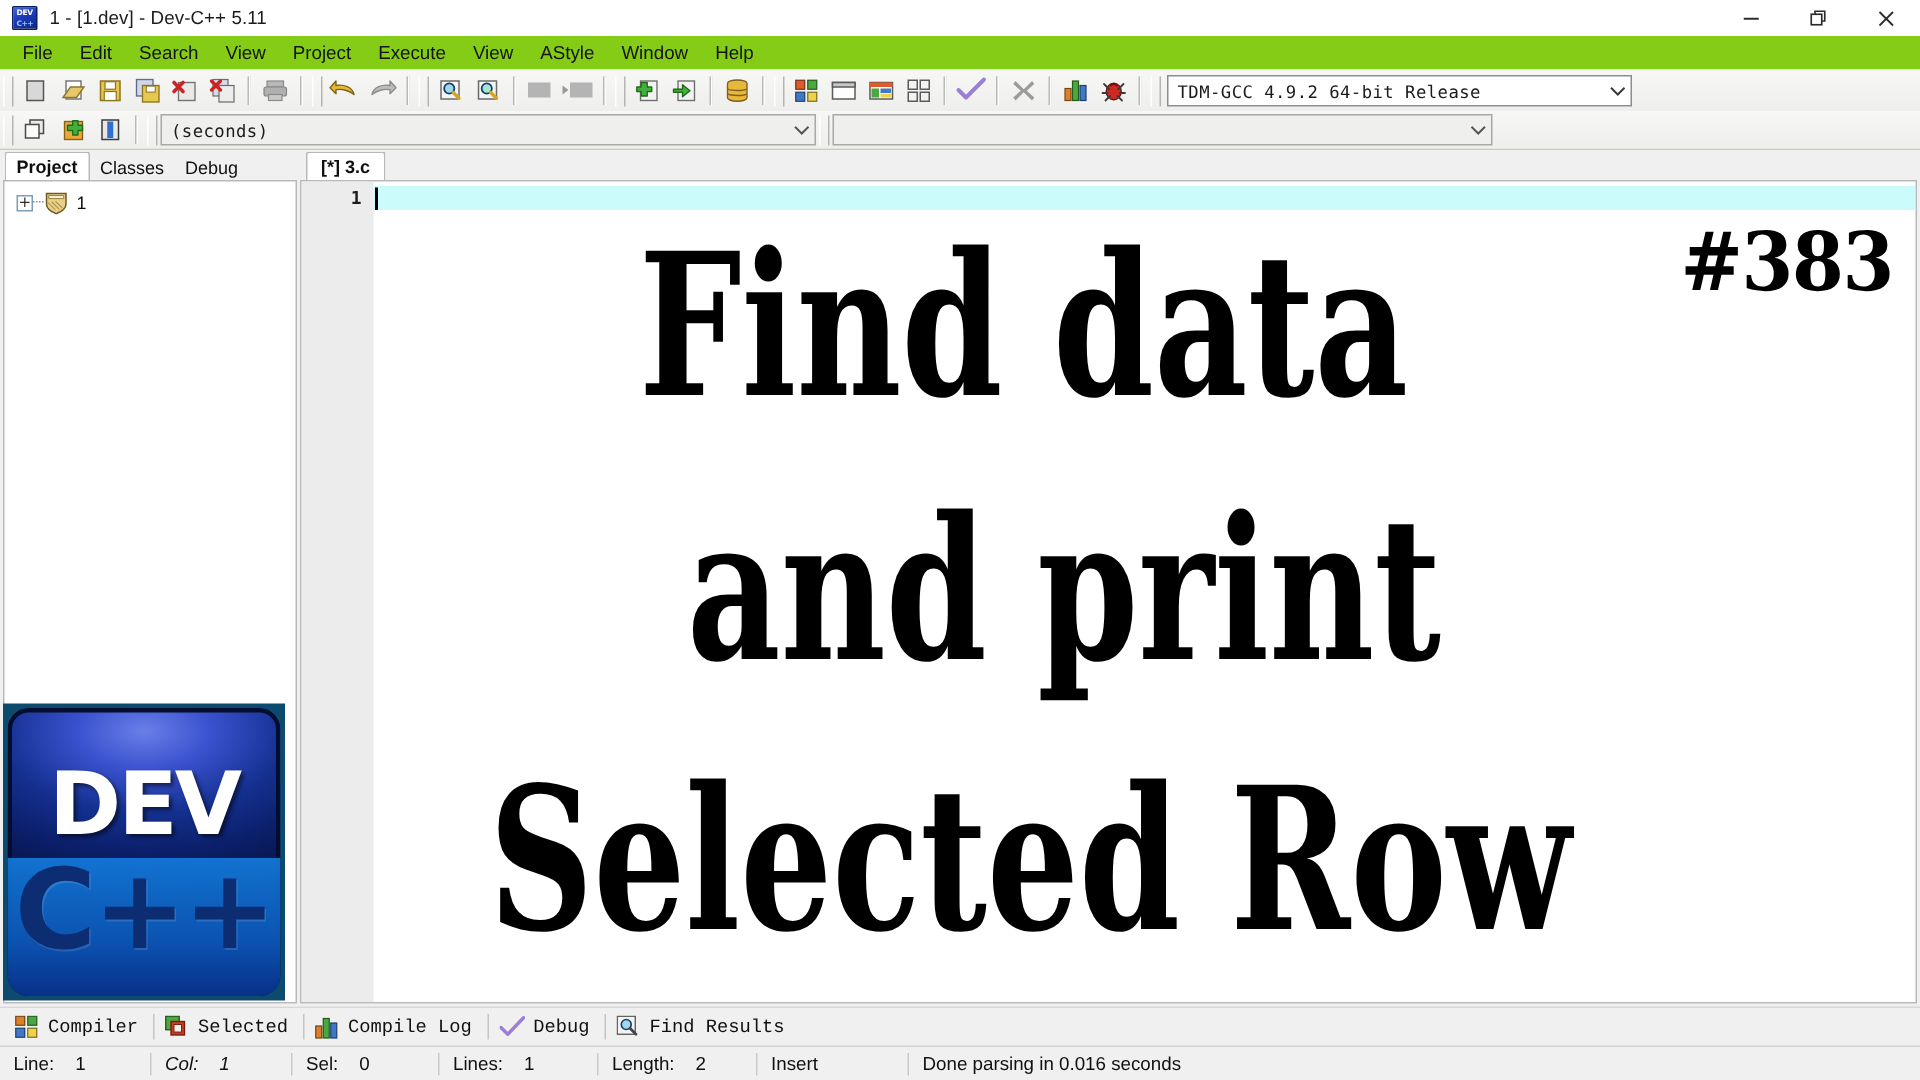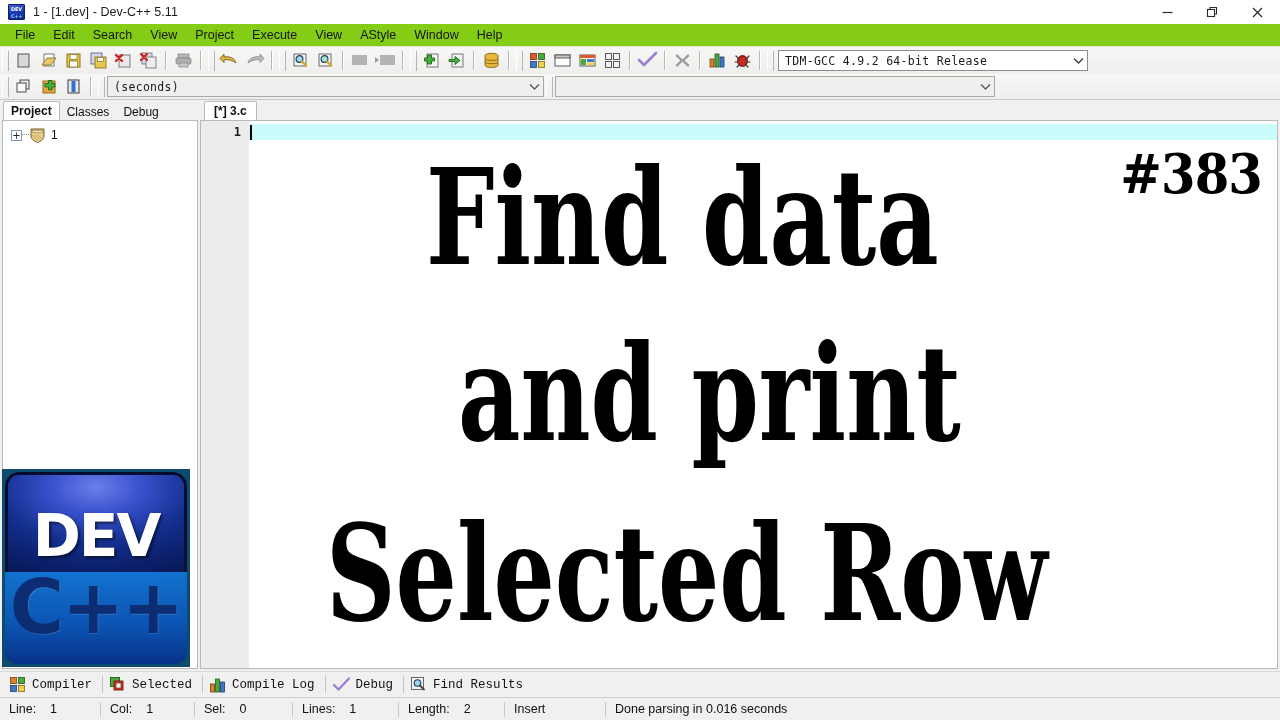--- a/index.html
+++ b/index.html
@@ -768,21 +768,21 @@
       <span>Find Results</span>
     </div>
   </div>
 
   <div class="statusbar">
     <div class="sb-cell" style="width:100px;">
       <span class="sb-key">Line:</span>
       <span>1</span>
     </div>
     <div class="sb-divider"></div>
-    <div class="sb-cell" style="width:93px;">
+    <div class="sb-cell" style="width:93px;font-style:italic;">
       <span class="sb-key">Col:</span>
       <span>1</span>
     </div>
     <div class="sb-divider"></div>
     <div class="sb-cell" style="width:97px;">
       <span class="sb-key">Sel:</span>
       <span>0</span>
     </div>
     <div class="sb-divider"></div>
     <div class="sb-cell" style="width:105px;">

